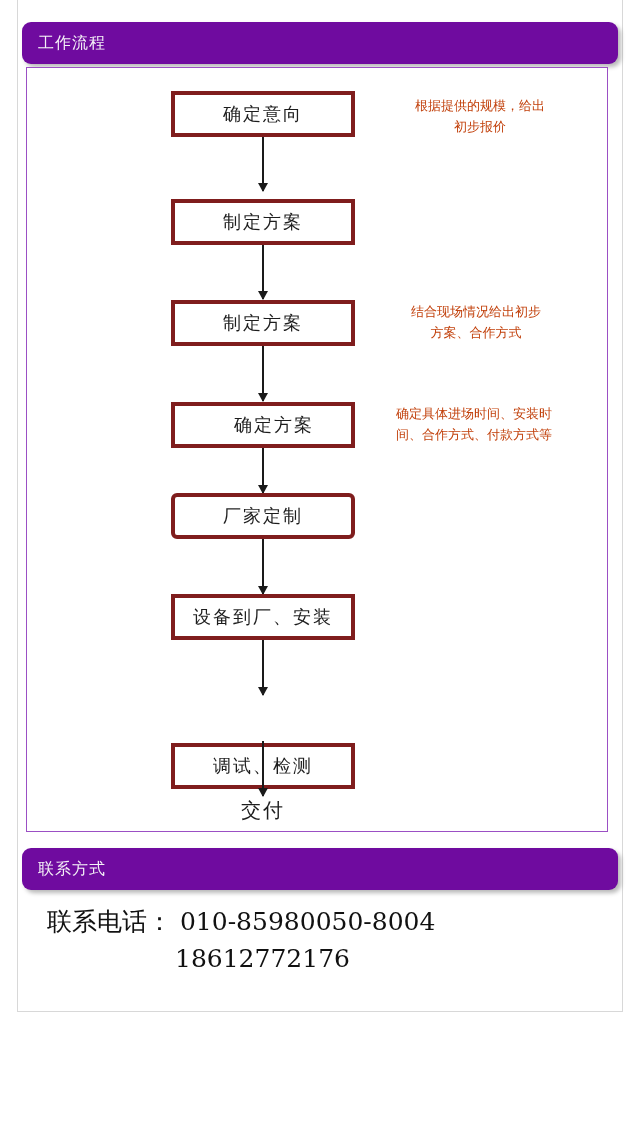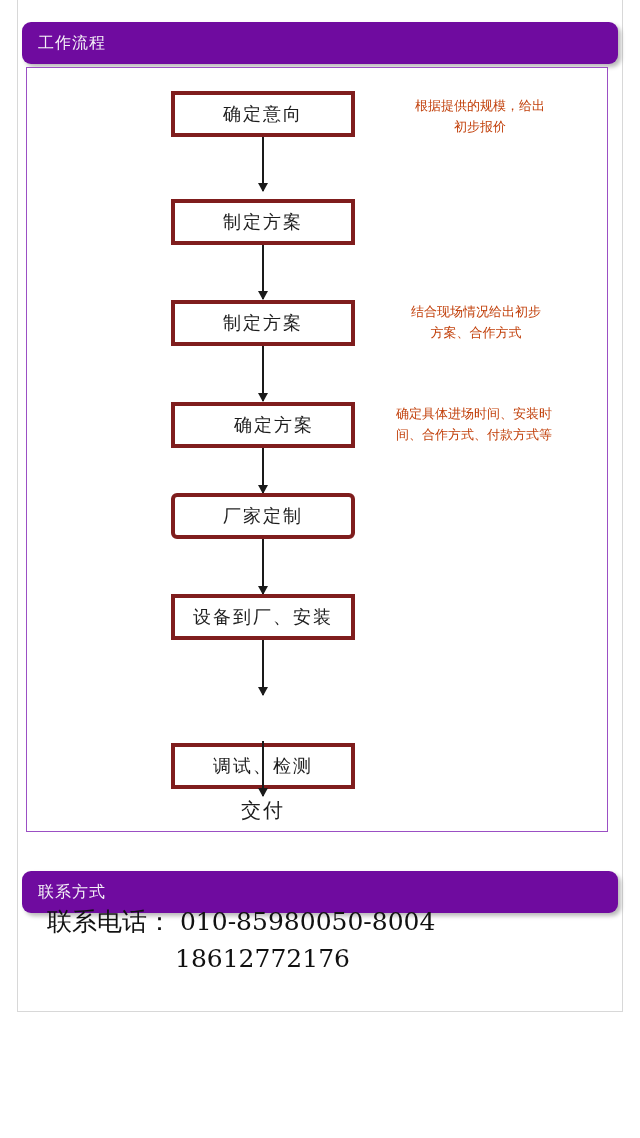--- a/index.html
+++ b/index.html
@@ -43,21 +43,21 @@
   }
   .section-bar .bar-title {
     color: #f4f1f7;
     font-size: 16px;
     letter-spacing: 1px;
     padding-left: 16px;
     font-family: "DejaVu Sans", "Liberation Sans", sans-serif;
     font-weight: normal;
   }
   #bar-workflow { top: 22px; }
-  #bar-contact  { top: 871px; }
+  #bar-contact  { top: 848px; }
 
   
   .flow-container {
     position: absolute;
     left: 26px;
     top: 67px;
     width: 582px;
     height: 765px;
     border: 1px solid #9b4fc4;
     background: #ffffff;

